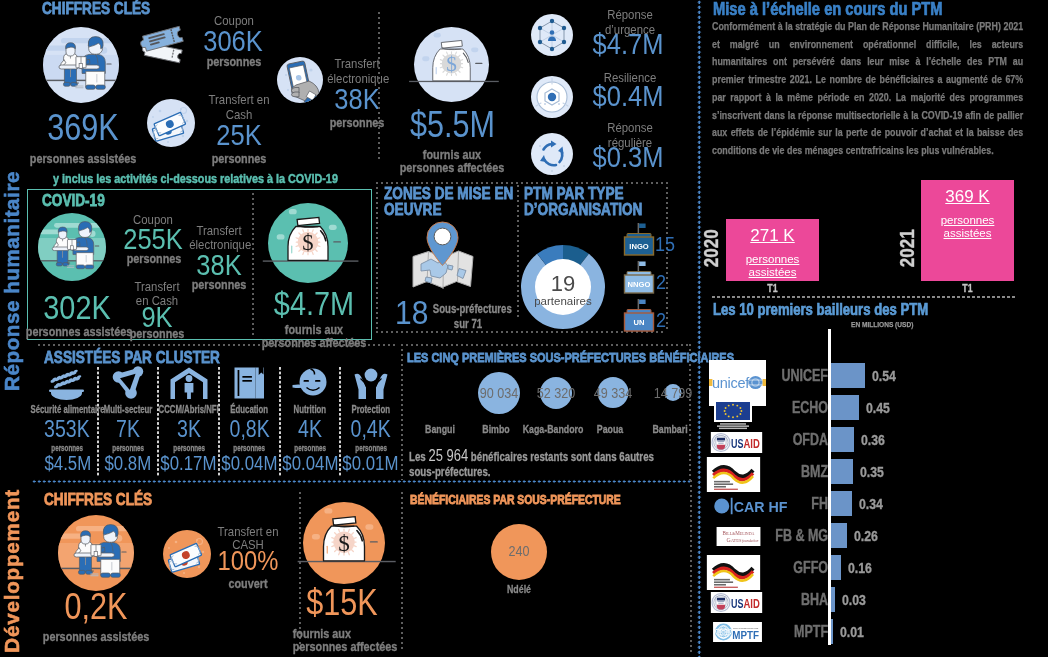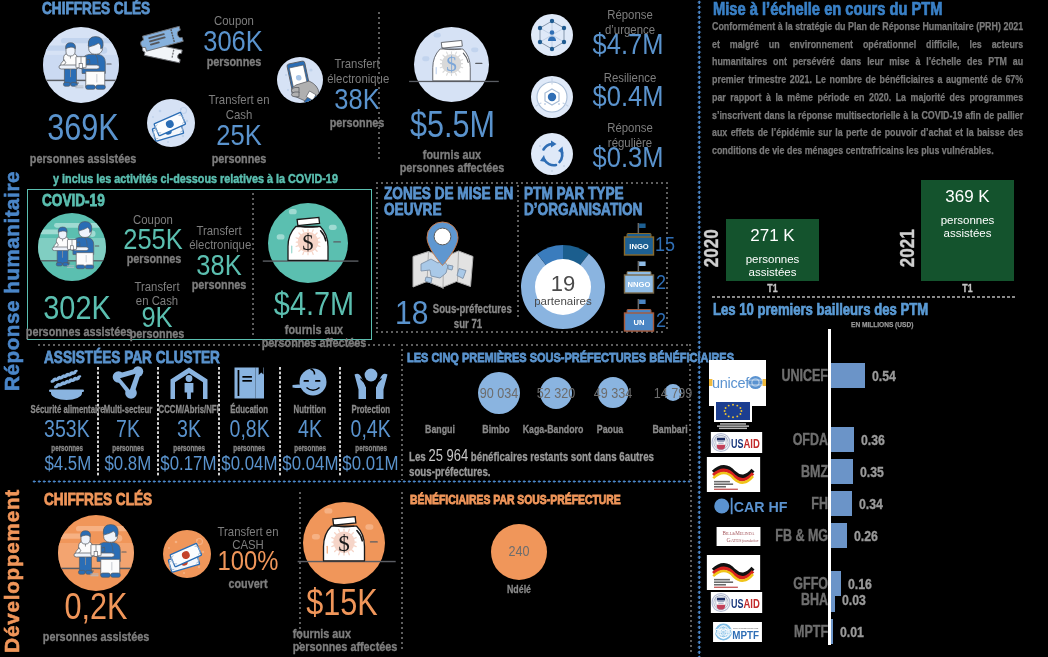--- a/index.html
+++ b/index.html
@@ -59,21 +59,21 @@
   .bub-v { position:absolute; left:-10px; top:19px; width:76px; text-align:center; color:#6d6d6d; font-size:14px; font-weight:normal; transform:scaleX(0.9); }
   .bub-nm { color:#8a8a8a; font-size:11px; font-weight:bold; text-align:center; transform:scaleX(0.8); transform-origin:center top; -webkit-text-stroke:0.3px #8a8a8a; }
   .dev-bub { width:56px; height:56px; }
   .bub2 { position:absolute; left:50%; transform:translateX(-50%); top:0; background:#f0965a; border-radius:50%; }
   .foot { color:#9a9a9a; font-size:12px; font-weight:bold; line-height:15px; transform:scaleX(0.81); transform-origin:left top; -webkit-text-stroke:0.3px #9a9a9a; }
   .foot-num { font-size:16px; color:#c8c8c8; font-weight:normal; -webkit-text-stroke:0px; }
 
   
   .r-par { color:#7a7a7a; font-size:11.1px; line-height:17.7px; text-align:justify; font-weight:bold; transform:scaleX(0.80); transform-origin:left top; -webkit-text-stroke:0.25px #7a7a7a; }
   .yr-lbl { color:#cfcfcf; font-size:20px; font-weight:bold; writing-mode:vertical-rl; transform:rotate(180deg) scaleY(0.85); transform-origin:center center; -webkit-text-stroke:0.4px #cfcfcf; }
-  .cmp-bar { background:#14532d; }
+  .cmp-bar { background:#ec4899;text-decoration:underline; }
   .cmp-v { color:#fff; font-size:17px; text-align:center; margin-top:7px; }
   .cmp-l { color:#fff; font-size:11.5px; text-align:center; margin-top:7px; line-height:13px; }
   .cmp-q { color:#c4c4c4; font-size:11px; font-weight:bold; text-align:center; transform:scaleX(0.8); transform-origin:center top; -webkit-text-stroke:0.3px #c4c4c4; }
   .axis-lbl { color:#9a9a9a; font-size:8px; font-weight:bold; letter-spacing:0px; white-space:nowrap; transform:scaleX(0.82); transform-origin:left top; -webkit-text-stroke:0.25px #9a9a9a; }
   .axis-line { background:#ffffff; }
   .drow { position:absolute; left:0; width:340px; height:25px; display:flex; align-items:center; }
   .dnm { width:128px; text-align:right; color:#6f6f6f; font-size:16px; font-weight:bold; flex:0 0 128px; transform:scaleX(0.78); transform-origin:right center; white-space:nowrap; -webkit-text-stroke:0.4px #6f6f6f; }
   .dbar { height:25px; background:#6b94c8; margin-left:3px; flex:0 0 auto; }
   .dval { color:#9a9a9a; font-size:15px; font-weight:bold; margin-left:7px; white-space:nowrap; transform:scaleX(0.82); transform-origin:left center; -webkit-text-stroke:0.35px #9a9a9a; }
 </style>
@@ -861,41 +861,46 @@
   <div class="abs r-ttl2" style="left:713px; top:302px;">Les 10 premiers bailleurs des PTM</div>
   <div class="abs axis-lbl" style="left:851px; top:320px;">EN MILLIONS (USD)</div>
   <div class="abs axis-line" style="left:828px; top:329px; width:3px; height:316px;"></div>
 
   <div class="abs" style="left:700px; top:329px; width:340px; height:320px;">
     <div class="drow" style="top:34px;">
         <span class="dnm">UNICEF</span>
         <span class="dbar" style="width:34px;"></span>
         <span class="dval">0.54</span>
       </div>
+    <div class="drow" style="top:66px;">
+        <span class="dnm">ECHO</span>
+        <span class="dbar" style="width:28px;"></span>
+        <span class="dval">0.45</span>
+      </div>
     <div class="drow" style="top:98px;">
         <span class="dnm">OFDA</span>
         <span class="dbar" style="width:23px;"></span>
         <span class="dval">0.36</span>
       </div>
     <div class="drow" style="top:130px;">
         <span class="dnm">BMZ</span>
         <span class="dbar" style="width:22px;"></span>
         <span class="dval">0.35</span>
       </div>
     <div class="drow" style="top:162px;">
         <span class="dnm">FH</span>
         <span class="dbar" style="width:21px;"></span>
         <span class="dval">0.34</span>
       </div>
     <div class="drow" style="top:194px;">
         <span class="dnm">FB &amp; MG</span>
         <span class="dbar" style="width:16px;"></span>
         <span class="dval">0.26</span>
       </div>
-    <div class="drow" style="top:242px;">
+    <div class="drow" style="top:226px;">
         <span class="dnm">GFFO</span>
         <span class="dbar" style="width:10px;"></span>
         <span class="dval">0.16</span>
       </div>
     <div class="drow" style="top:258px;">
         <span class="dnm">BHA</span>
         <span class="dbar" style="width:4px;"></span>
         <span class="dval">0.03</span>
       </div>
     <div class="drow" style="top:290px;">

